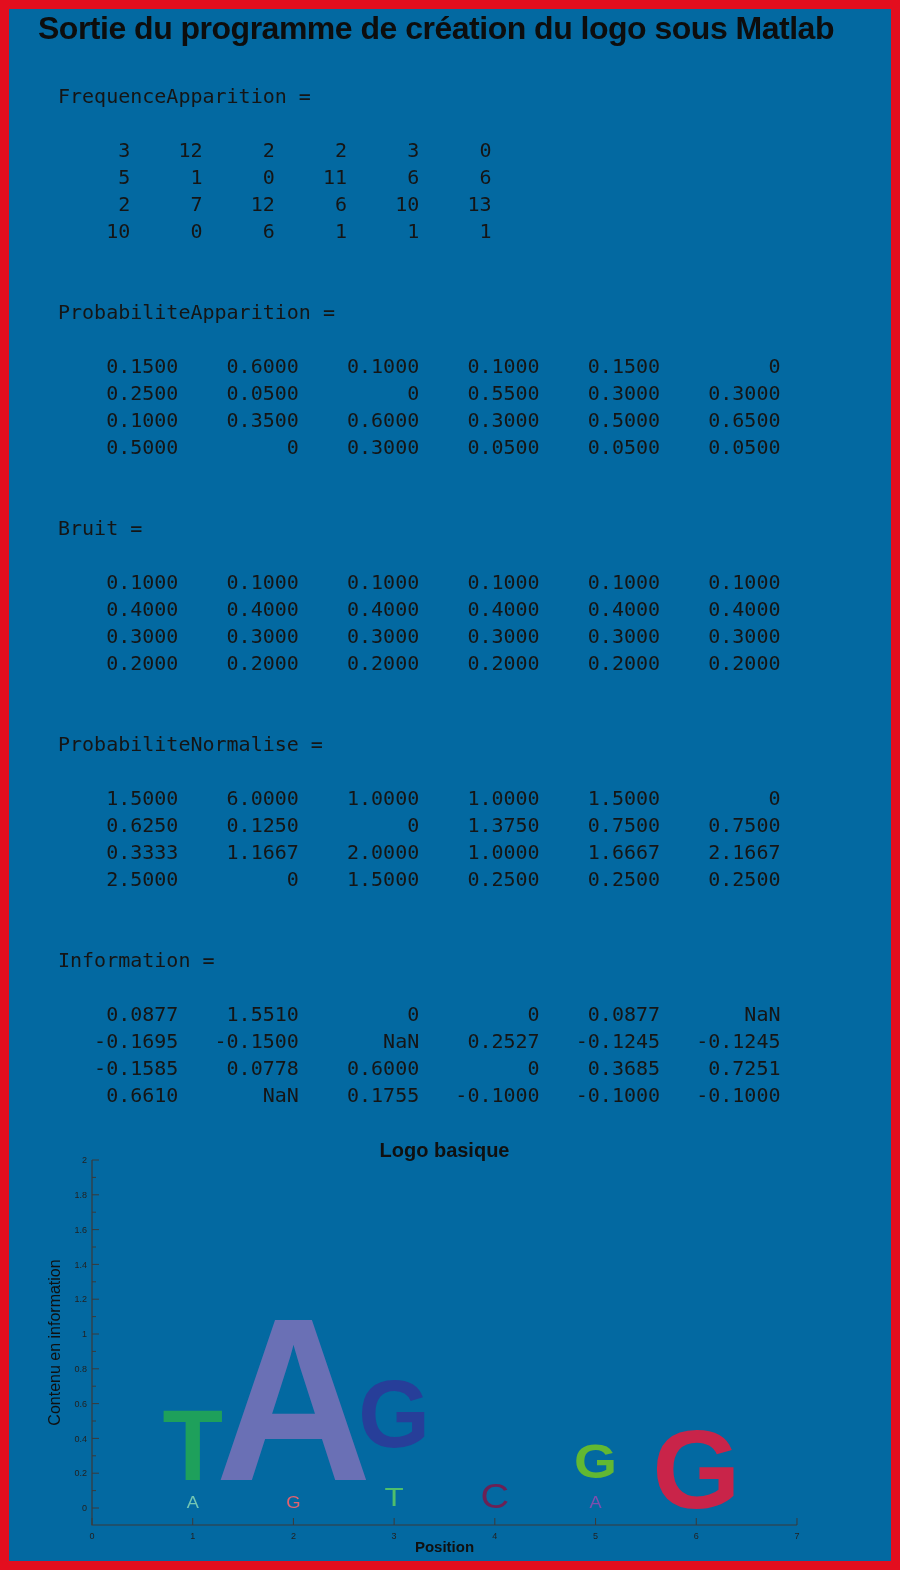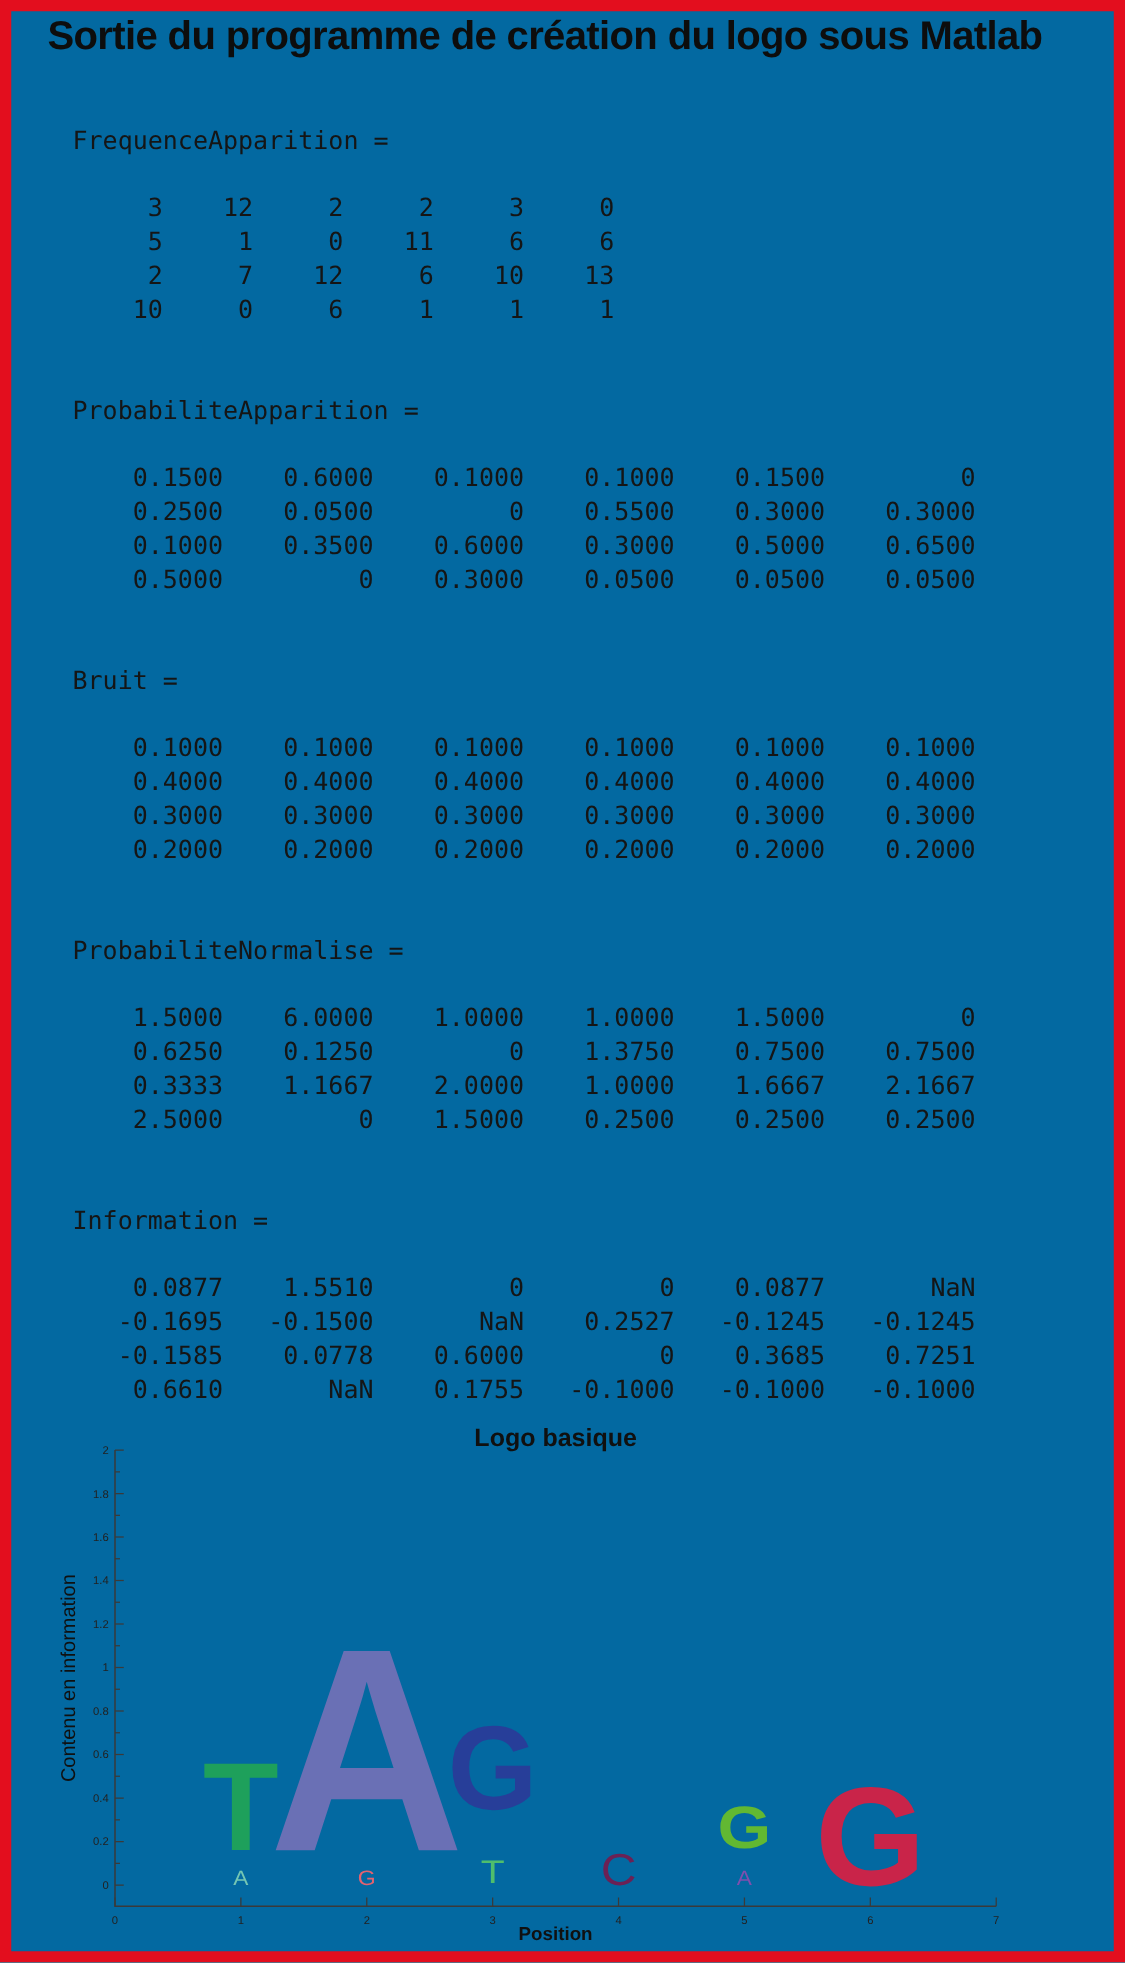--- a/index.html
+++ b/index.html
@@ -22,21 +22,21 @@
     left:38px;top:10px;
     margin:0;
     font-size:32px;
     font-weight:600;
     letter-spacing:-0.5px;
     color:#0d0d0d;
     white-space:nowrap;
   }
   .console{
     position:absolute;
-    left:58px;top:99px;
+    left:58px;top:83px;
     margin:0;
     font-family:"DejaVu Sans Mono", monospace;
     font-size:20px;
     line-height:27px;
     color:#151515;
     white-space:pre;
   }
   .chart{
     position:absolute;
     left:0;top:1125px;

